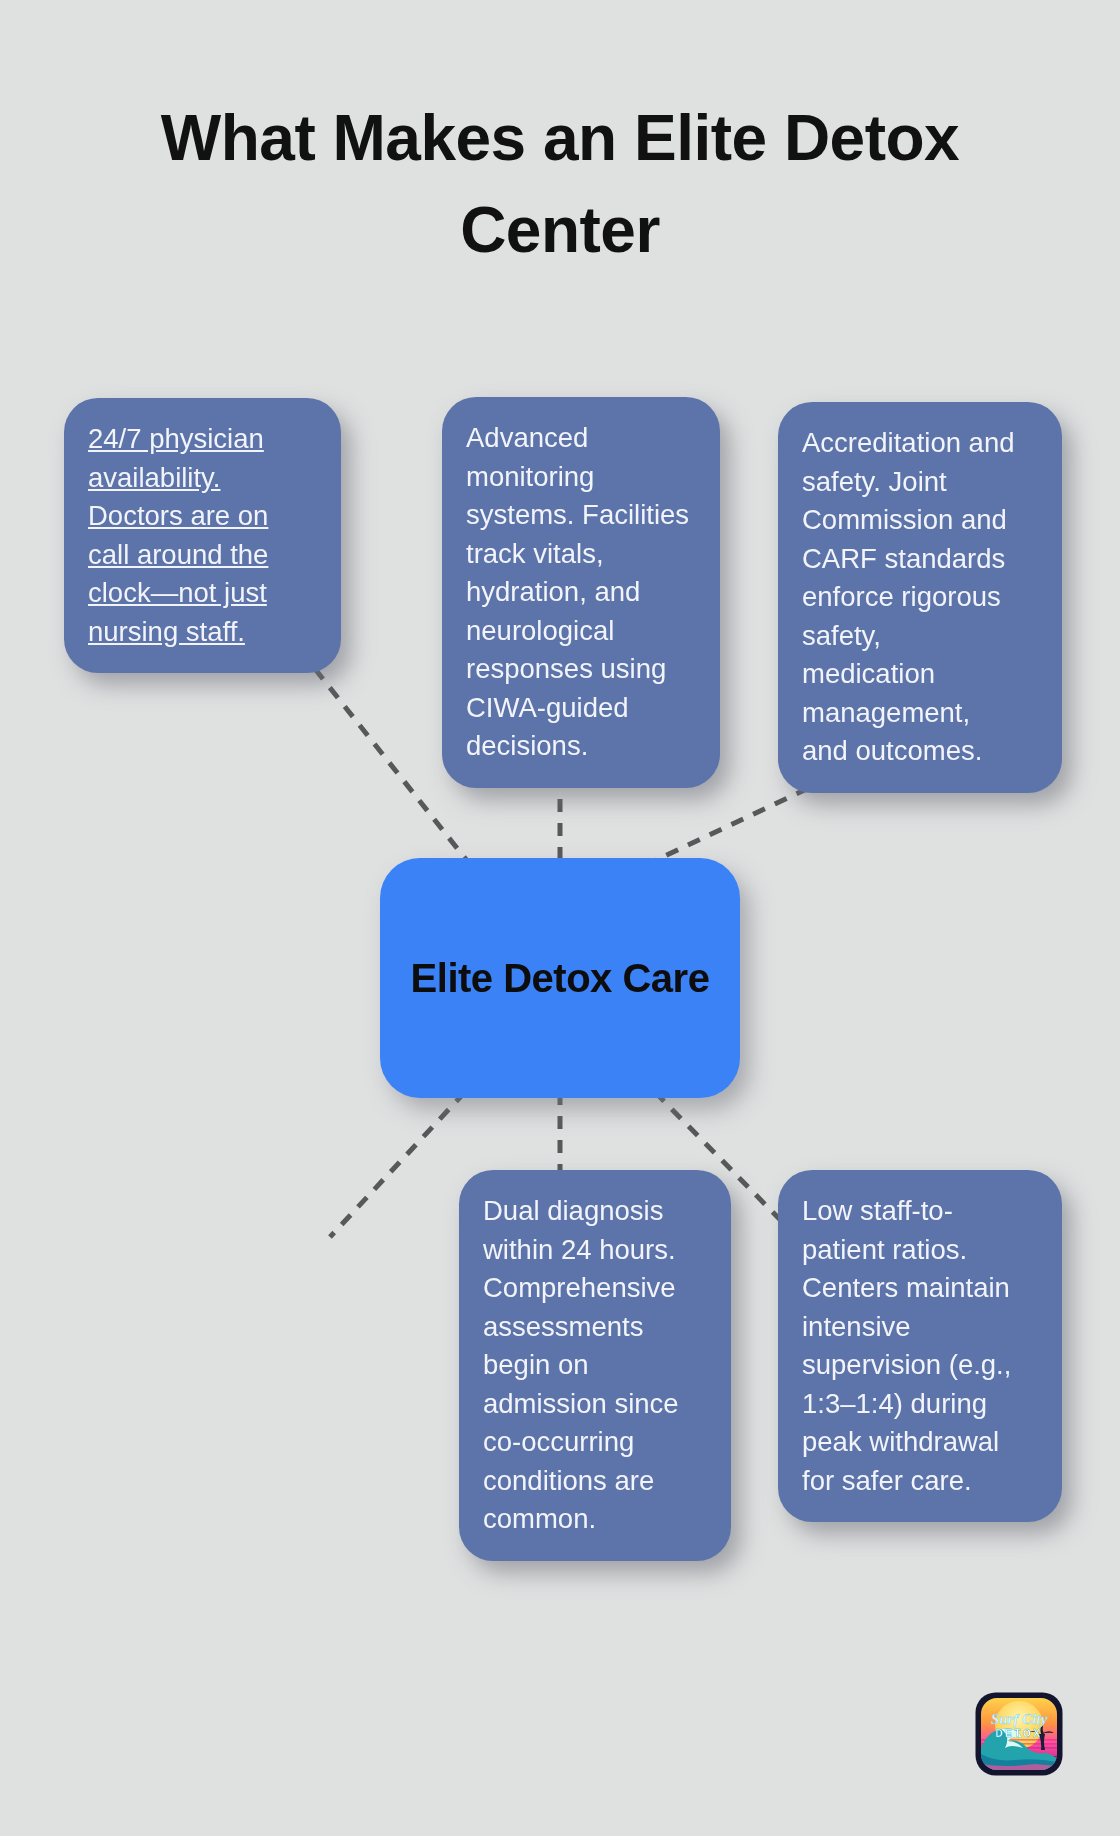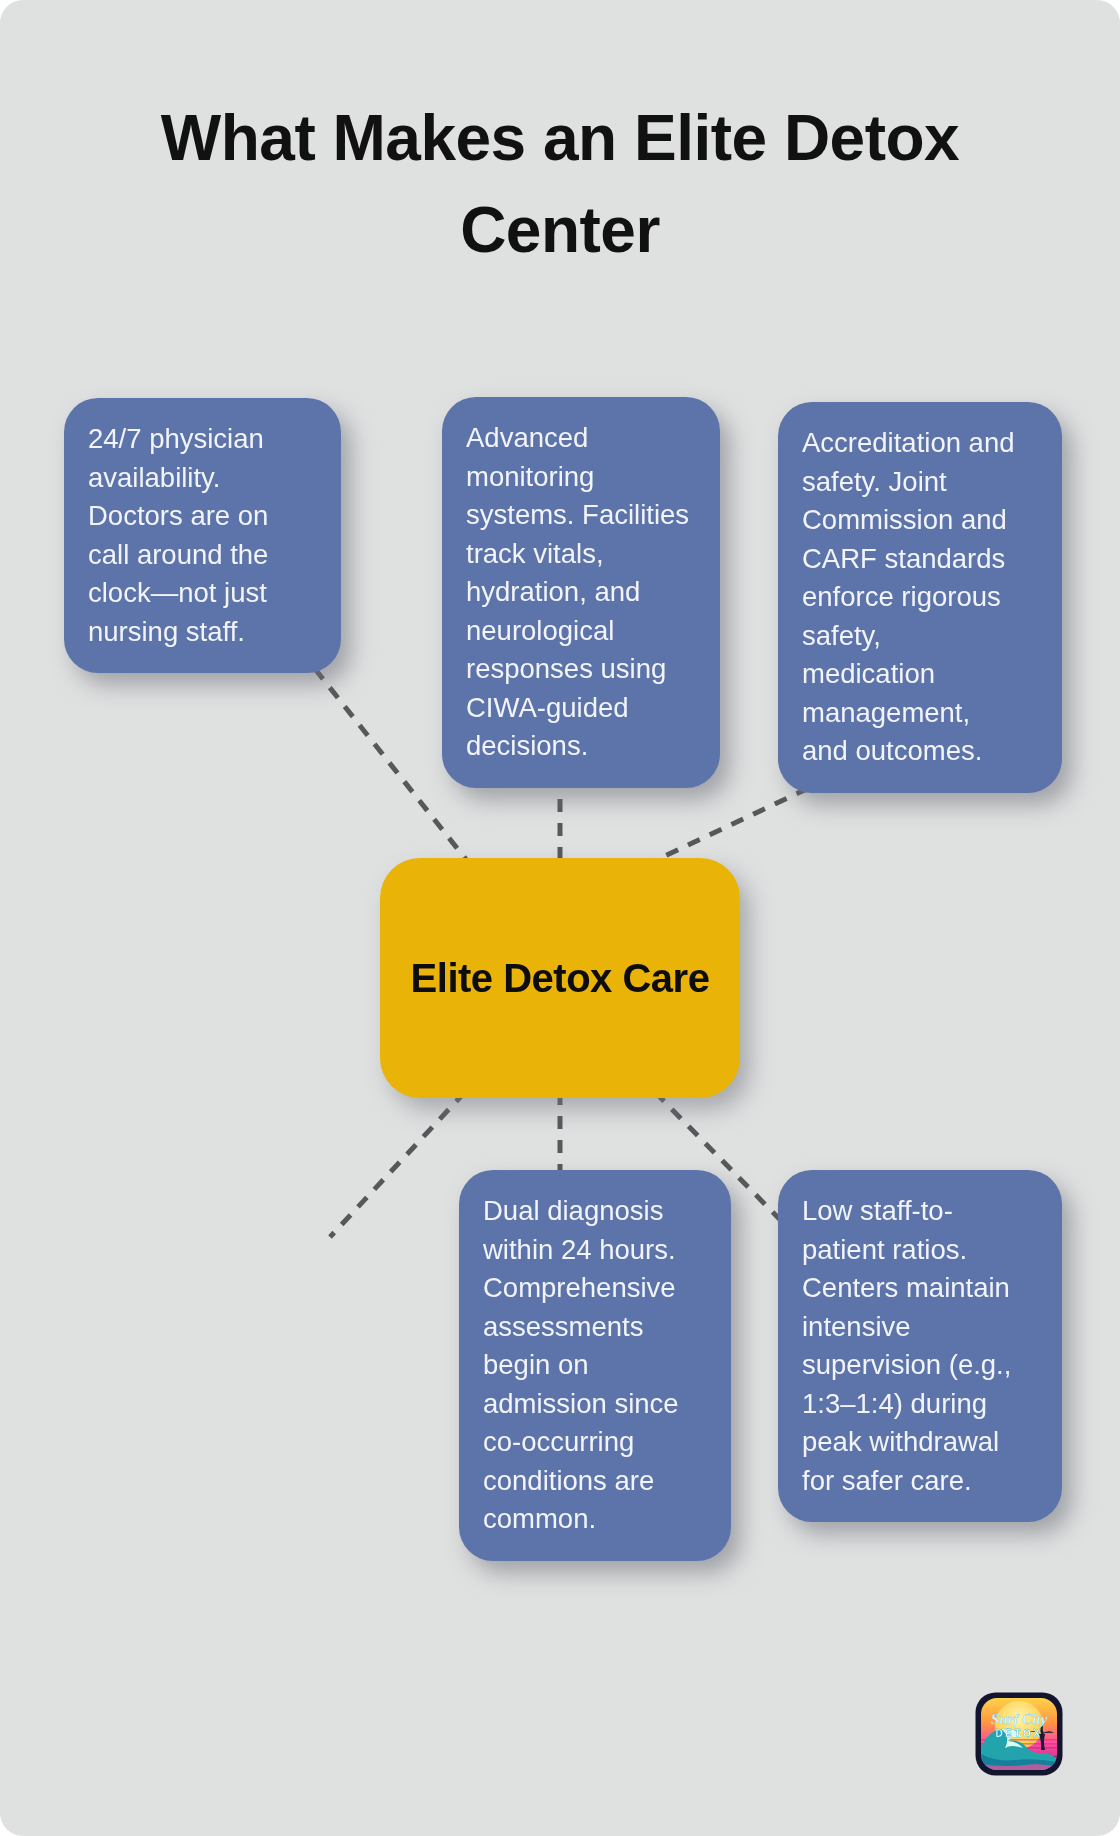--- a/index.html
+++ b/index.html
@@ -2,21 +2,20 @@
 <html><head>
 <meta charset="utf-8">
 <style>
   html,body{margin:0;padding:0;background:#ffffff;}
   .page{
     position:relative;
     width:1120px;height:1836px;
     background:#dfe0e0;
     overflow:hidden;
     font-family:"Liberation Sans", sans-serif;
-    border-radius:23px;
   }
   .title{
     position:absolute;
     top:92px;left:0;width:1120px;
     text-align:center;
     font-size:64px;
     font-weight:700;
     line-height:92px;
     letter-spacing:-0.5px;
     color:#111111;
@@ -36,31 +35,31 @@
     background:#5d74aa;
     border-radius:34px;
     box-shadow:10px 12px 22px rgba(110,113,122,0.55);
     color:#f2f4f9;
     font-size:27.5px;
     line-height:38.5px;
     padding:22px 24px;
     white-space:pre-line;
     z-index:2;
   }
-  .node-tl{left:64px;  top:398px;  width:229px;}
+  .node-tl{left:64px;  top:398px;  width:229px;text-decoration:underline;}
   .node-tm{left:420px; top:397px;  width:230px;margin-left:22px;}
   .node-tr{left:778px; top:402px;  width:236px;}
   .node-bl{left:64px;  top:1165px; width:229px;}
   .node-bm{left:427px; top:1170px; width:224px;margin-left:32px;}
   .node-br{left:778px; top:1170px; width:236px;}
   .hub{
     position:absolute;
     left:380px;top:858px;
     width:360px;height:240px;
-    background:#eab308;
+    background:#3b82f6;
     border-radius:40px;
     box-shadow:10px 12px 22px rgba(116,119,128,0.5);
     display:flex;align-items:center;justify-content:center;
     z-index:2;
   }
   .hub-label{
     font-size:40px;
     font-weight:700;
     color:#0d0d0d;
     white-space:nowrap;

